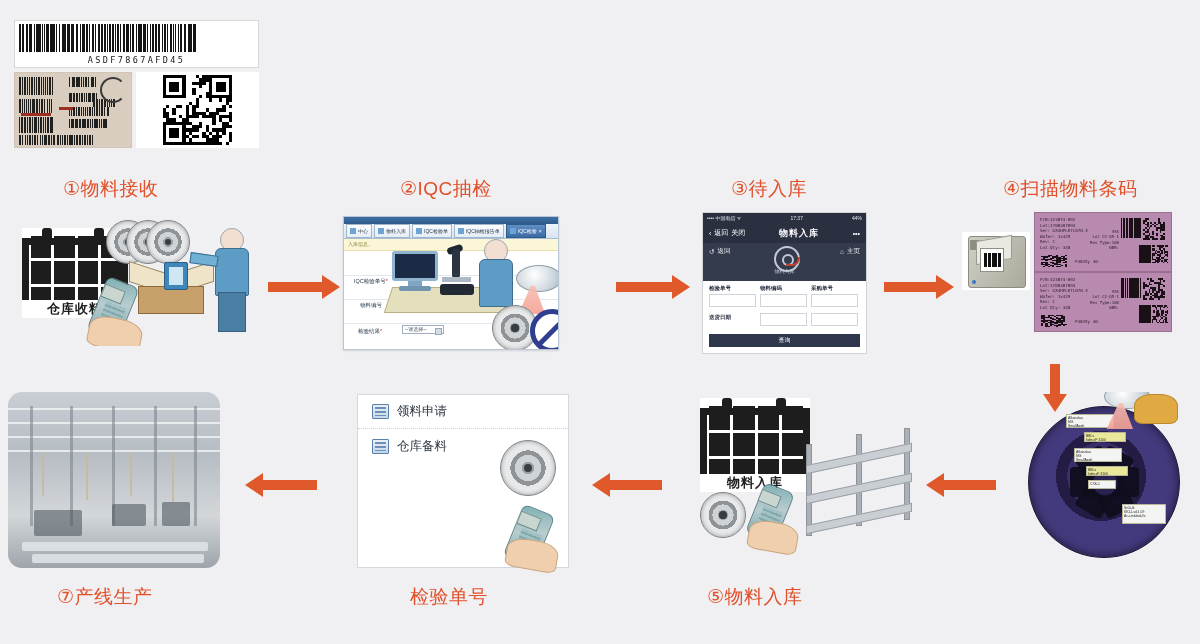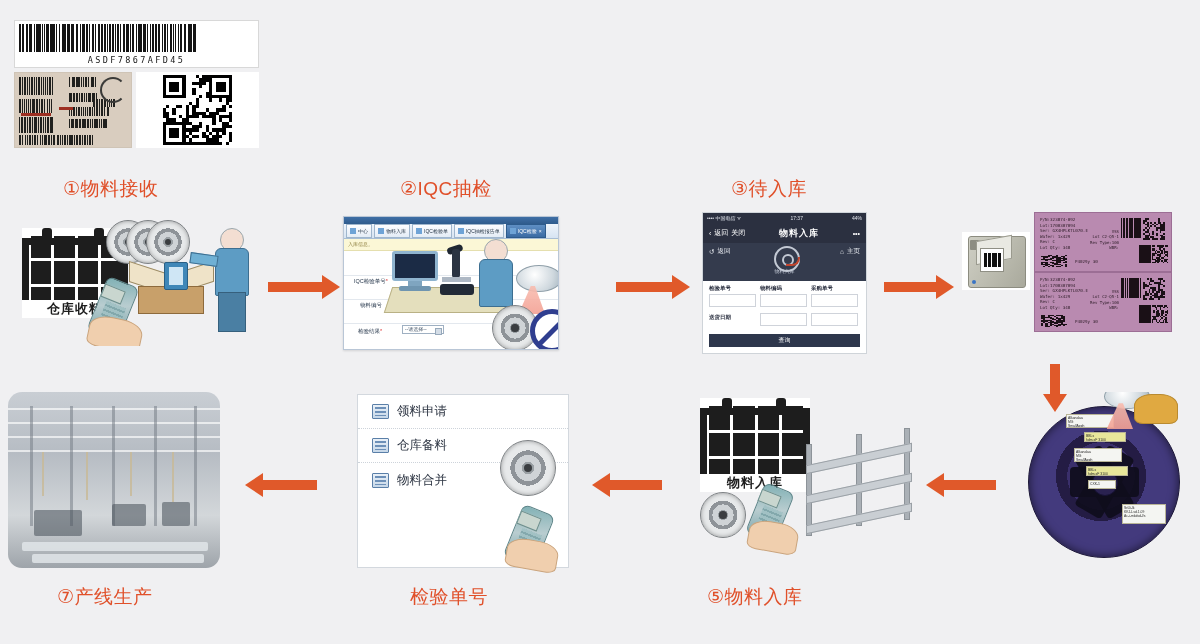--- a/index.html
+++ b/index.html
@@ -1154,20 +1154,21 @@
           <b style="background:#000"></b>
           <b style="background:transparent"></b>
         </div>
     </div>
   </div>
 
 
   <div class="caption" style="left:63px;top:176px;">①物料接收</div>
   <div class="caption" style="left:400px;top:176px;">②IQC抽检</div>
   <div class="caption" style="left:731px;top:176px;">③待入库</div>
+  <div class="caption" style="left:1003px;top:176px;">④扫描物料条码</div>
   <div class="caption" style="left:707px;top:584px;">⑤物料入库</div>
   <div class="caption" style="left:410px;top:584px;">检验单号</div>
   <div class="caption" style="left:57px;top:584px;">⑦产线生产</div>
 
   <div class="arrow right" style="left:268px;top:275px;width:72px;height:24px;">
     <div class="shaft" style="width:56px;"></div>
       <div class="head"></div>
   </div>
   <div class="arrow right" style="left:616px;top:275px;width:74px;height:24px;">
     <div class="shaft" style="width:58px;"></div>
@@ -2514,24 +2515,20 @@
 
   <div class="panel" id="menu">
     <div class="mi">
       <span class="mico"></span>
       <span>领料申请</span>
     </div>
     <div class="mi">
       <span class="mico"></span>
       <span>仓库备料</span>
     </div>
-    <div class="mi">
-      <span class="mico"></span>
-      <span>物料合并</span>
-    </div>
   </div>
   <div class="reel" style="left:500px;top:440px;width:54px;height:54px;"></div>
   <div class="scanner" style="left:512px;top:508px;width:32px;height:54px;">
     <div class="dev"></div>
       <div class="screen"></div>
       <div class="keys"></div>
   </div>
   <div class="hand" style="position:absolute;left:506px;top:540px;width:50px;height:28px;transform:rotate(10deg);"></div>
 
   <div class="panel" id="factory">

